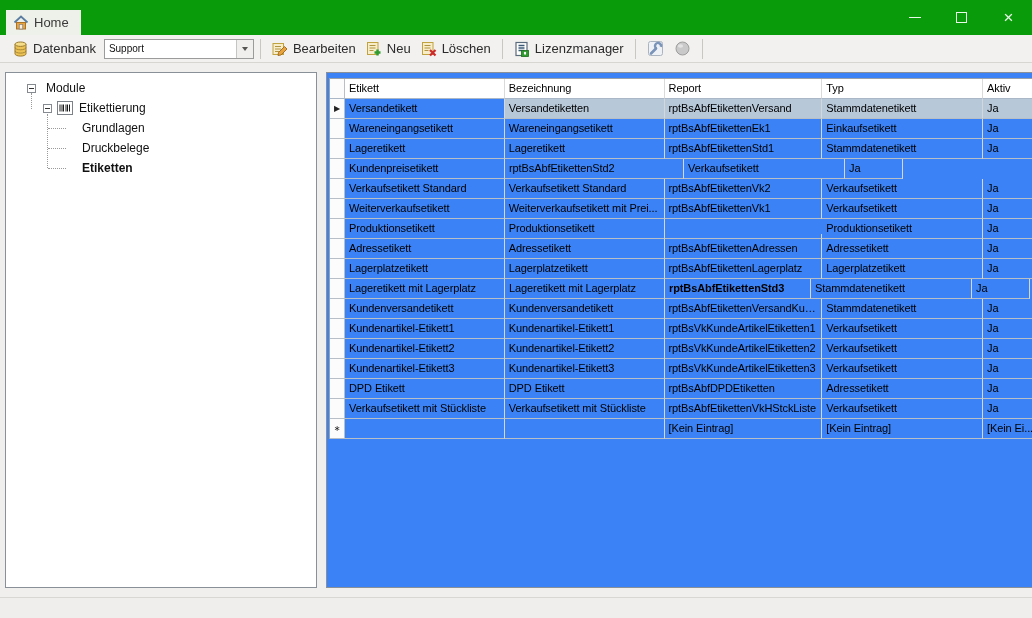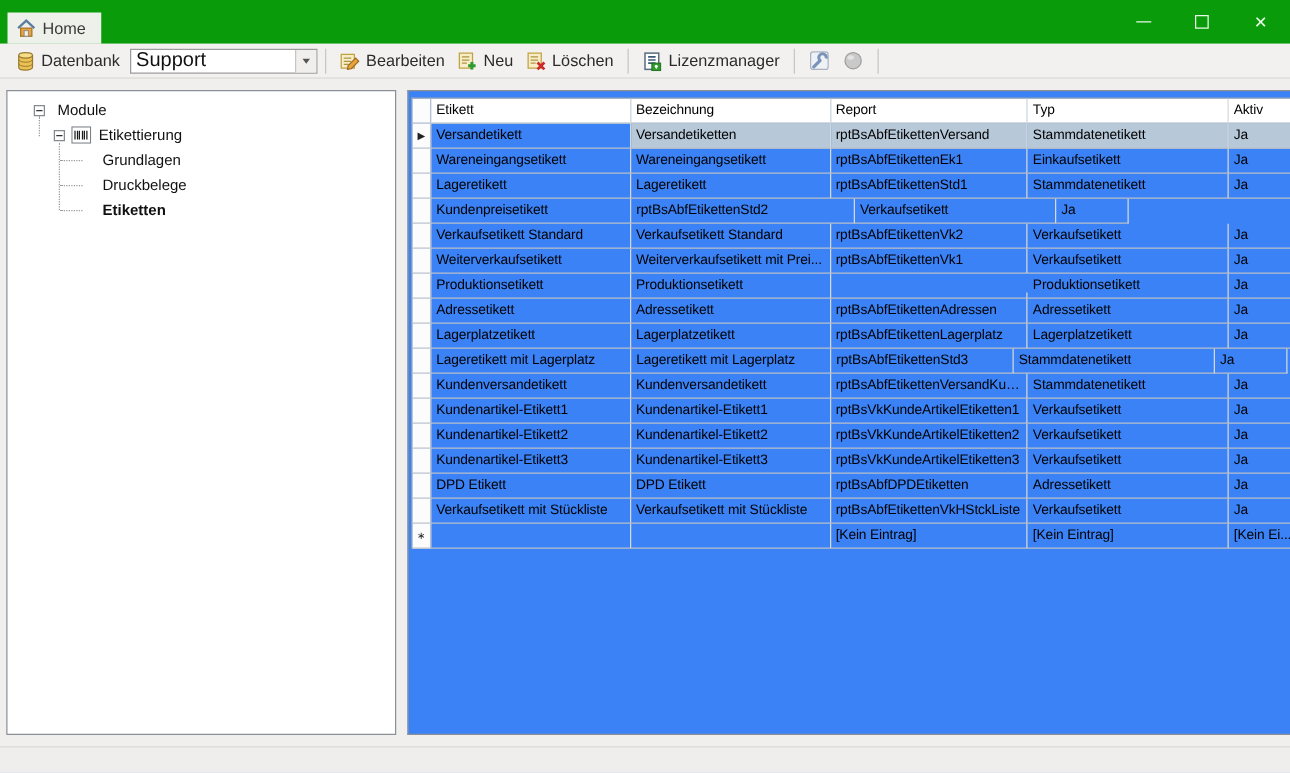--- a/index.html
+++ b/index.html
@@ -20,21 +20,21 @@
 
   
   .toolbar { position:absolute; left:0; top:35px; right:0; height:28px; background:#f2f1ef;
     border-bottom:1px solid #d8d6d1; display:flex; align-items:center; padding-left:8px;
     font-size:13px; color:#2b2b2b; }
   .tb-sep { width:1px; height:20px; background:#c9c7c2; margin:0 6px; }
   .tb-item { display:flex; align-items:center; gap:5px; padding:3px 5px; border-radius:2px; }
   .tb-item .ico { display:flex; }
   .combo { width:150px; height:20px; background:#fff; border:1px solid #9b9b9b;
     display:flex; align-items:center; margin-left:3px; }
-  .combo-text { flex:1; font-size:16px; padding-left:4px; color:#111; }
+  .combo-text { flex:1; font-size:10px; padding-left:4px; color:#111; }
   .combo-btn { width:17px; height:18px; background:#f0efed; border-left:1px solid #c5c5c5;
     display:flex; align-items:center; justify-content:center; }
   .arrow-down { width:0; height:0; border-left:3.5px solid transparent;
     border-right:3.5px solid transparent; border-top:4px solid #555; }
 
   
   .content { position:absolute; left:0; top:63px; right:0; bottom:0; background:#f0efed; }
   .tree-panel { position:absolute; left:5px; top:9px; width:312px; height:516px;
     background:#fff; border:1px solid #8a9097; overflow:hidden; }
   .table-panel { position:absolute; left:326px; top:9px; width:710px; height:516px;
@@ -296,21 +296,21 @@
             <div class="g-cell" style="width: 160px;">Lagerplatzetikett</div>
             <div class="g-cell" style="width: 160px;">Lagerplatzetikett</div>
             <div class="g-cell" style="width: 158px;">rptBsAbfEtikettenLagerplatz</div>
             <div class="g-cell" style="width: 161px;">Lagerplatzetikett</div>
             <div class="g-cell" style="width: 58px;">Ja</div>
           </div>
           <div class="g-row ">
             <div class="g-rowhead"></div>
             <div class="g-cell" style="width: 160px;">Lageretikett mit Lagerplatz</div>
             <div class="g-cell" style="width: 160px;">Lageretikett mit Lagerplatz</div>
-            <div class="g-cell" style="width: 146px;">rptBsAbfEtikettenStd3</div>
+            <div class="g-cell" style="width: 146px; font-weight: bold;">rptBsAbfEtikettenStd3</div>
             <div class="g-cell" style="width: 161px;">Stammdatenetikett</div>
             <div class="g-cell" style="width: 58px;">Ja</div>
           </div>
           <div class="g-row ">
             <div class="g-rowhead"></div>
             <div class="g-cell" style="width: 160px;">Kundenversandetikett</div>
             <div class="g-cell" style="width: 160px;">Kundenversandetikett</div>
             <div class="g-cell" style="width: 158px; text-align: center;">rptBsAbfEtikettenVersandKun...</div>
             <div class="g-cell" style="width: 161px;">Stammdatenetikett</div>
             <div class="g-cell" style="width: 58px;">Ja</div>

